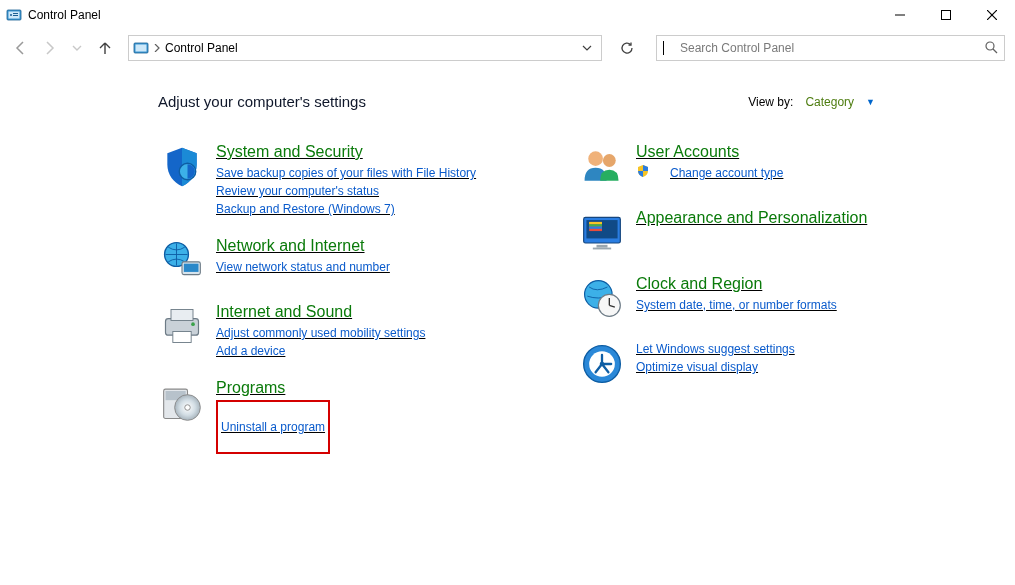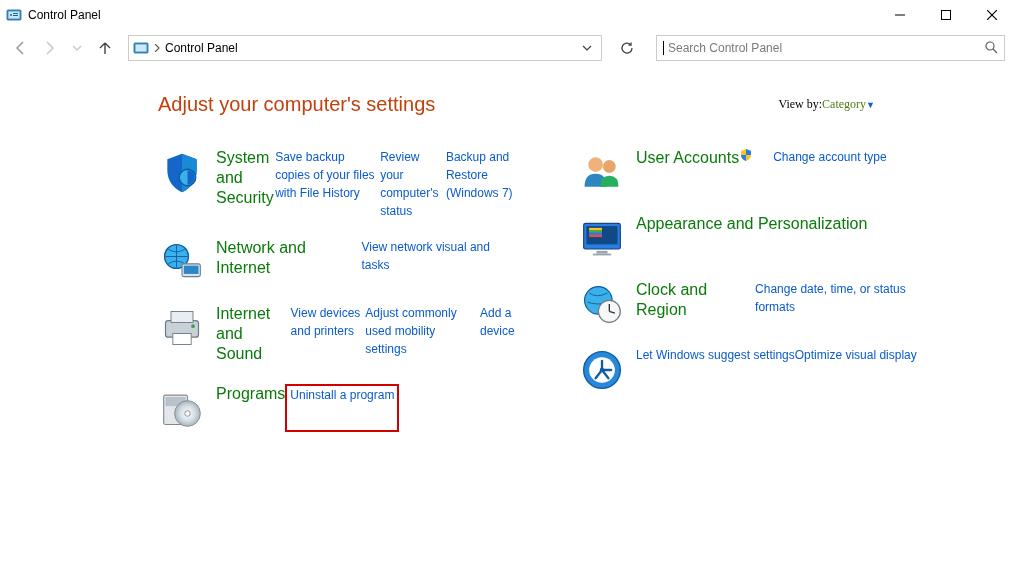--- a/index.html
+++ b/index.html
@@ -71,71 +71,71 @@
     width:335px; height:24px;
     border:1px solid #cccccc;
     margin-left:8px;
     display:flex; align-items:center;
     padding:0 6px;
     position:relative;
   }
   .search-box .caret {
     width:1px; height:14px; background:#000;
   }
-  .search-box .placeholder { color:#7a7a7a; margin-left:4px; font-size:12px; }
+  .search-box .placeholder { color:#7a7a7a; margin-left:16px; font-size:12px; }
   .search-box .search-icon-slot {
     position:absolute; right:6px; top:4px; color:#606060;
   }
 
   
   .content {
     padding: 28px 40px 0 158px;
   }
   .head-row {
     display:flex; align-items:center; justify-content:space-between;
     margin-bottom:32px;
     padding-right:100px;
   }
-  .adjust-title { color:#c2410c; font-size:20px; font-weight:400; }
-  .view-by { font-size:12px; color:#000; display:flex; align-items:center; gap:0;font-family:Liberation Serif, serif;}
+  .adjust-title { color:#0f172a; font-size:15px; font-weight:400; }
+  .view-by { font-size:12px; color:#000; display:flex; align-items:center; gap:12px;}
   .view-by .vb-link { color:#4d7c0f; }
   .view-by .vb-drop { color:#0066cc; font-size:9px; }
 
   .cols {
     display:flex;
     gap:60px;
   }
   .col { flex:1; max-width:360px; }
 
   .cat {
     display:flex;
     margin-bottom:18px;
   }
   .cat-icon {
     width:48px; height:48px;
     flex:0 0 48px;
     margin-right:10px;
     display:flex; align-items:center; justify-content:center;
   }
-  .cat-body { display:flex; flex-direction:row; }
+  .cat-body { display:flex; flex-direction:column;text-decoration:underline; }
   .cat-title {
     color:#0a7a0a;
     font-size:16px;
     line-height:20px;
     margin-bottom:2px;
   }
   .cat-link {
     color:#0a5bcc;
     font-size:12px;
     line-height:18px;
     cursor:pointer;
   }
   .cat-link.highlight {
     border:2px solid #d40000;
-    padding:0 3px;
+    padding:16px 3px;
     display:inline-block;
     width:fit-content;
   }
 </style>
 </head>
 <body>
 
 <div class="titlebar">
   <span class="app-icon">
     <svg viewBox="0 0 16 16" width="16" height="16">
@@ -263,36 +263,35 @@
         <div class="cat-icon">
           <svg viewBox="0 0 48 48" width="44" height="44">
             <circle cx="18" cy="18" r="13" fill="#3cb0e8" stroke="#0d5da4" stroke-width="1.5"></circle>
             <path d="M6 18 H30 M18 6 V30 M9 10 Q18 16 27 10 M9 26 Q18 20 27 26" stroke="#0d5da4" stroke-width="1" fill="none"></path>
             <rect x="24" y="26" width="20" height="14" rx="2" fill="#d7e4ed" stroke="#6d7b86" stroke-width="1.2"></rect>
             <rect x="26" y="28" width="16" height="9" fill="#2a88c9"></rect>
           </svg>
         </div>
         <div class="cat-body">
           <a class="cat-title">Network and Internet</a>
-          <a class="cat-link">View network visual and tasks</a>
+          <a class="cat-link">View network status and number</a>
         </div>
       </div>
 
       <div class="cat">
         <div class="cat-icon">
           <svg viewBox="0 0 48 48" width="44" height="44">
             <rect x="6" y="16" width="36" height="18" rx="3" fill="#c9d1d8" stroke="#6d7b86" stroke-width="1.3"></rect>
             <rect x="12" y="6" width="24" height="12" fill="#e8edf1" stroke="#6d7b86" stroke-width="1"></rect>
             <rect x="14" y="30" width="20" height="12" fill="#fff" stroke="#6d7b86" stroke-width="1"></rect>
             <circle cx="36" cy="22" r="2" fill="#3aa24a"></circle>
           </svg>
         </div>
         <div class="cat-body">
           <a class="cat-title">Internet and Sound</a>
-          <a class="cat-link">View devices and printers</a>
           <a class="cat-link">Adjust commonly used mobility settings</a>
           <a class="cat-link">Add a device</a>
         </div>
       </div>
 
       <div class="cat">
         <div class="cat-icon">
           <svg viewBox="0 0 48 48" width="44" height="44">
             <rect x="4" y="10" width="26" height="32" rx="2" fill="#e3e7eb" stroke="#888" stroke-width="1.2"></rect>
             <rect x="6" y="12" width="22" height="10" fill="#b7c2cb"></rect>
@@ -364,21 +363,21 @@
           <svg viewBox="0 0 48 48" width="44" height="44">
             <circle cx="20" cy="20" r="15" fill="#3cb0e8" stroke="#0d5da4" stroke-width="1.3"></circle>
             <path d="M10 12 Q18 18 30 12 M8 22 Q20 26 32 22" stroke="#0d5da4" stroke-width="1" fill="none"></path>
             <circle cx="32" cy="32" r="12" fill="#f7f7f7" stroke="#6d7b86" stroke-width="1.3"></circle>
             <line x1="32" y1="32" x2="32" y2="24" stroke="#333" stroke-width="1.5"></line>
             <line x1="32" y1="32" x2="38" y2="34" stroke="#333" stroke-width="1.5"></line>
           </svg>
         </div>
         <div class="cat-body">
           <a class="cat-title">Clock and Region</a>
-          <a class="cat-link">Change date, time, or status formats</a>
+          <a class="cat-link">System date, time, or number formats</a>
         </div>
       </div>
 
       <div class="cat">
         <div class="cat-icon">
           <svg viewBox="0 0 48 48" width="44" height="44">
             <circle cx="24" cy="24" r="20" fill="#2a88d8" stroke="#0d5da4" stroke-width="1.5"></circle>
             <circle cx="24" cy="24" r="14" fill="#fff"></circle>
             <path d="M24 24 L24 14 M24 24 L34 24 M24 24 L17 33 M24 24 L31 33" stroke="#0d5da4" stroke-width="2.5" stroke-linecap="round"></path>
             <circle cx="24" cy="24" r="2.5" fill="#0d5da4"></circle>

